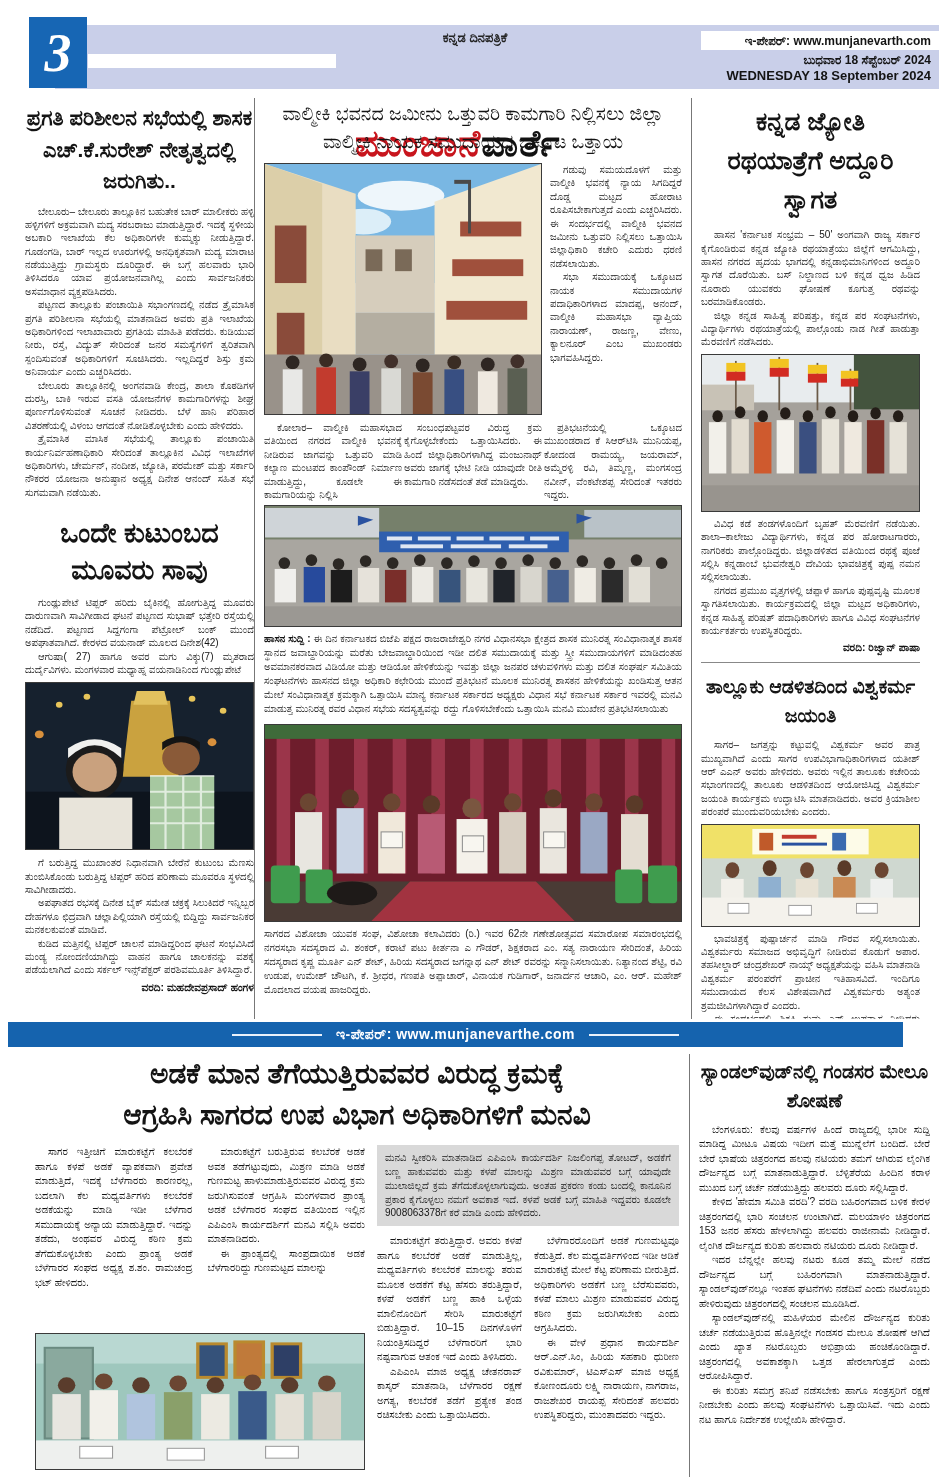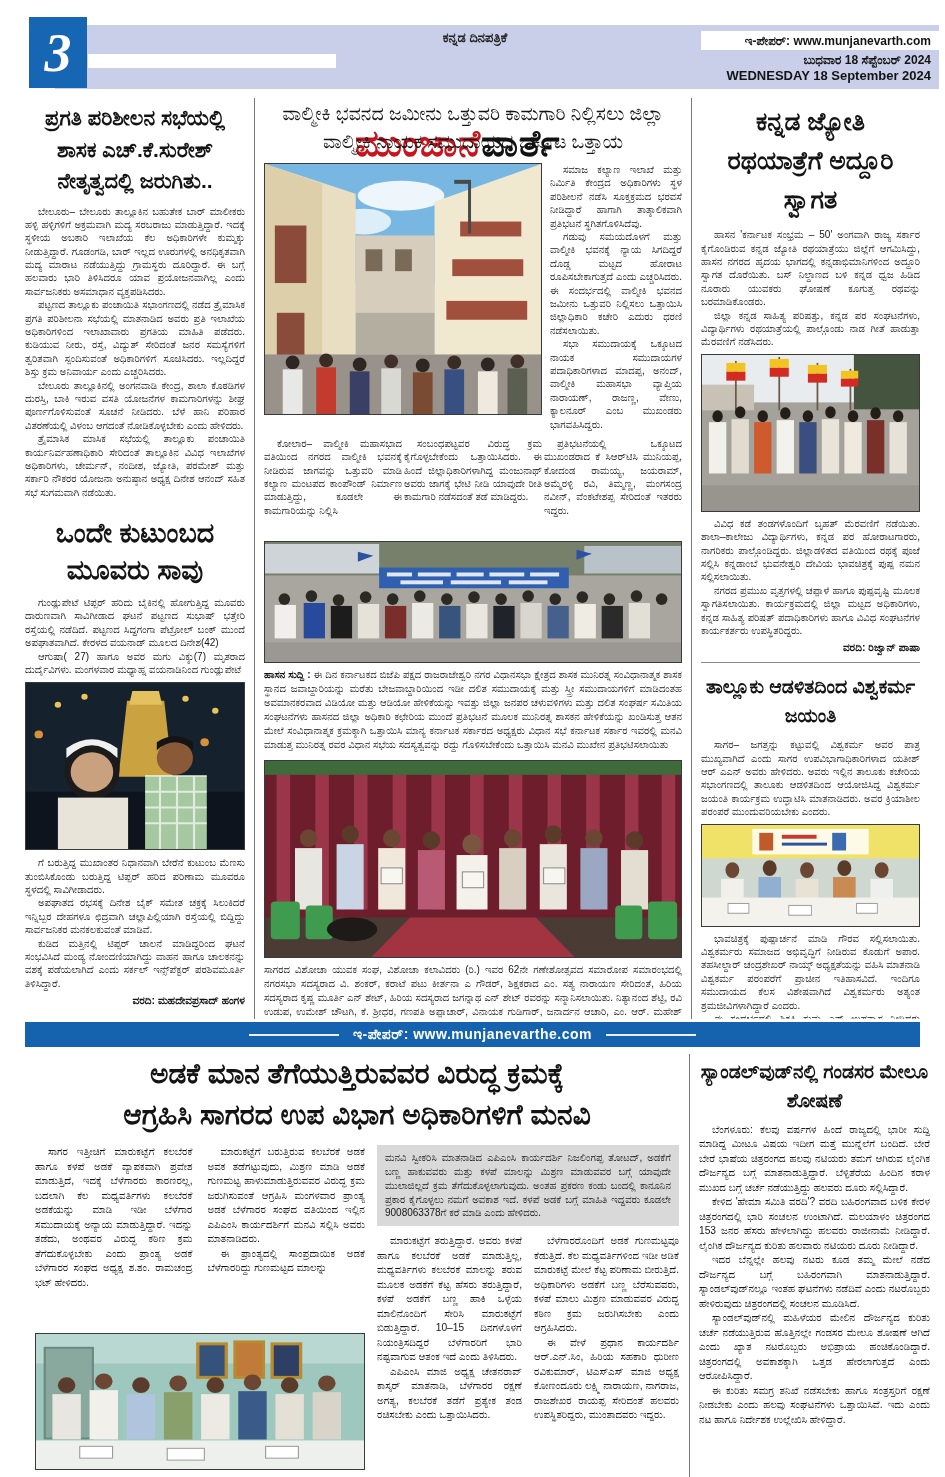--- a/index.html
+++ b/index.html
@@ -18,53 +18,53 @@
   .masthead .main .red{color:#c8151d}
   .masthead .main .black{color:#111}
   .masthead .tag{font-size:13px;font-weight:bold;margin-top:3px;color:#222}
   .head-right{position:absolute;right:6px;top:31px;width:238px;text-align:right}
   .head-right .epaper{background:#fff;padding:3px 8px 2px;font-size:12px;font-weight:bold;display:block}
   .head-right .datekn{font-size:12px;font-weight:bold;margin-top:3px;padding-right:8px}
   .head-right .dateen{font-size:13px;font-weight:bold;margin-top:1px;padding-right:8px}
 
   
   .main{position:absolute;left:25px;top:98px;width:895px;height:921px;display:flex}
-  .col-left{width:230px;padding-right:9px;border-right:1px solid #777;overflow:hidden}
+  .col-left{width:230px;padding-right:0;border-right:1px solid #777;overflow:hidden}
   .col-mid{width:437px;padding:0 9px;border-right:1px solid #777;overflow:hidden}
   .col-right{width:228px;padding-left:9px;overflow:hidden;flex:1}
 
   p.body{font-size:10px;line-height:1.34;text-align:justify;text-indent:13px}
   .h-left1{font-size:21px;font-weight:bold;line-height:1.5;text-align:center;margin:4px 0 8px}
   .h-family{font-size:27px;font-weight:bold;line-height:1.35;text-align:center;margin:16px 0 8px}
   .h-mid{font-size:19px;font-weight:normal;line-height:1.45;text-align:center;margin:2px 0 8px}
   .h-right1{font-size:25px;font-weight:bold;line-height:1.55;text-align:center;margin:4px 8px 10px}
   .h-right2{font-size:19px;font-weight:bold;line-height:1.5;text-align:center;margin:10px 0 8px}
   .byline{font-size:10.5px;font-weight:bold;text-align:right;margin-top:4px}
   .hrule{border-top:1px solid #888;margin:8px 0}
 
   .photo{border:1px solid #3a3a3a;display:block;width:100%}
   .photo svg{display:block;width:100%;height:100%}
 
   .mid-row{display:flex;gap:8px;margin-bottom:6px}
   .mid-row .ph{width:278px;height:252px;flex:none}
   .mid-row .side{flex:1}
-  .mid-3col{display:flex;gap:2px;margin:4px 0 24px}
+  .mid-3col{display:flex;gap:2px;margin:4px 0 4px}
   .mid-3col > div{flex:1}
   .caption{font-size:10px;line-height:1.4;text-align:justify;margin:5px 0 8px}
   .caption .lead{font-weight:bold}
 
   .ph-protest{height:122px;margin-top:2px}
   .ph-stage{height:198px;margin-top:2px}
   .ph-selfie{height:168px;margin:6px 0}
   .ph-rally{height:158px;margin:5px 0}
   .ph-dais{height:103px;margin:5px 0}
   .ph-room{height:137px;margin-top:6px}
 
   
-  .epaper-bar{position:absolute;left:25px;top:1022px;width:895px;height:25px;background:#1563ae;
+  .epaper-bar{position:absolute;left:8px;top:1022px;width:895px;height:25px;background:#1563ae;
               display:flex;align-items:center;justify-content:center;gap:14px}
   .epaper-bar .line{width:90px;height:2px;background:#eaf1fa}
   .epaper-bar .txt{color:#fff;font-size:14px;font-weight:bold;letter-spacing:.5px}
 
   
   .bottom{position:absolute;left:35px;top:1054px;width:895px;height:423px;display:flex}
   .bot-left{width:655px;padding-right:10px;border-right:1px solid #777;overflow:hidden}
   .bot-right{flex:1;padding-left:9px;overflow:hidden}
   .h-bot-main{font-size:28px;font-weight:bold;line-height:1.45;text-align:center;margin:0 0 10px}
   .h-bot-right{font-size:19px;font-weight:bold;line-height:1.5;text-align:center;margin:4px 0 8px}
@@ -186,21 +186,20 @@
               <circle cx="192" cy="200" r="7" fill="#3a2c24"></circle>
                 <rect x="182" y="207" width="20" height="45" fill="#384f82"></rect>
               <circle cx="226" cy="202" r="7" fill="#2e2622"></circle>
                 <rect x="216" y="209" width="20" height="43" fill="#efe9e0"></rect>
               <circle cx="256" cy="199" r="7" fill="#41302a"></circle>
                 <rect x="246" y="206" width="20" height="46" fill="#5a5f52"></rect>
             </g>
           </svg>
         </div>
         <div class="side">
-          <p class="body">ಸಮಾಜ ಕಲ್ಯಾಣ ಇಲಾಖೆ ಮತ್ತು ನಿರ್ಮಿತಿ ಕೇಂದ್ರದ ಅಧಿಕಾರಿಗಳು ಸ್ಥಳ ಪರಿಶೀಲನೆ ನಡೆಸಿ ಸೂಕ್ತಕ್ರಮದ ಭರವಸೆ ನೀಡಿದ್ದಾರೆ ಹಾಗಾಗಿ ತಾತ್ಕಾಲಿಕವಾಗಿ ಪ್ರತಿಭಟನೆ ಸ್ಥಗಿತಗೊಳಿಸಿದೆವು.</p>
           <p class="body">ಗಡುವು ಸಮಯದೊಳಗೆ ಮತ್ತು ವಾಲ್ಮೀಕಿ ಭವನಕ್ಕೆ ನ್ಯಾಯ ಸಿಗದಿದ್ದರೆ ದೊಡ್ಡ ಮಟ್ಟದ ಹೋರಾಟ ರೂಪಿಸಬೇಕಾಗುತ್ತದೆ ಎಂದು ಎಚ್ಚರಿಸಿದರು. ಈ ಸಂದರ್ಭದಲ್ಲಿ ವಾಲ್ಮೀಕಿ ಭವನದ ಜಮೀನು ಒತ್ತುವರಿ ನಿಲ್ಲಿಸಲು ಒತ್ತಾಯಿಸಿ ಜಿಲ್ಲಾಧಿಕಾರಿ ಕಚೇರಿ ಎದುರು ಧರಣಿ ನಡೆಸಲಾಯಿತು.</p>
           <p class="body">ಸಭಾ ಸಮುದಾಯಕ್ಕೆ ಒಕ್ಕೂಟದ ನಾಯಕ ಸಮುದಾಯಗಳ ಪದಾಧಿಕಾರಿಗಳಾದ ಮಾದಪ್ಪ, ಅನಂದ್, ವಾಲ್ಮೀಕಿ ಮಹಾಸಭಾ ವ್ಯಾಪ್ತಿಯ ನಾರಾಯಣ್, ರಾಜಣ್ಣ, ವೇಣು, ಕ್ಯಾಲನೂರ್ ಎಂಬ ಮುಖಂಡರು ಭಾಗವಹಿಸಿದ್ದರು.</p>
         </div>
       </div>
 
       <div class="mid-3col">
         <div>
             <p class="body">ಕೋಲಾರ– ವಾಲ್ಮೀಕಿ ಮಹಾಸಭಾದ ವತಿಯಿಂದ ನಗರದ ವಾಲ್ಮೀಕಿ ಭವನಕ್ಕೆ ನೀಡಿರುವ ಜಾಗವನ್ನು ಒತ್ತುವರಿ ಮಾಡಿ ಕಲ್ಯಾಣ ಮಂಟಪದ ಕಾಂಪೌಂಡ್ ನಿರ್ಮಾಣ ಮಾಡುತ್ತಿದ್ದು, ಕೂಡಲೇ ಈ ಕಾಮಗಾರಿಯನ್ನು ನಿಲ್ಲಿಸಿ</p>
           </div>
         <div>

